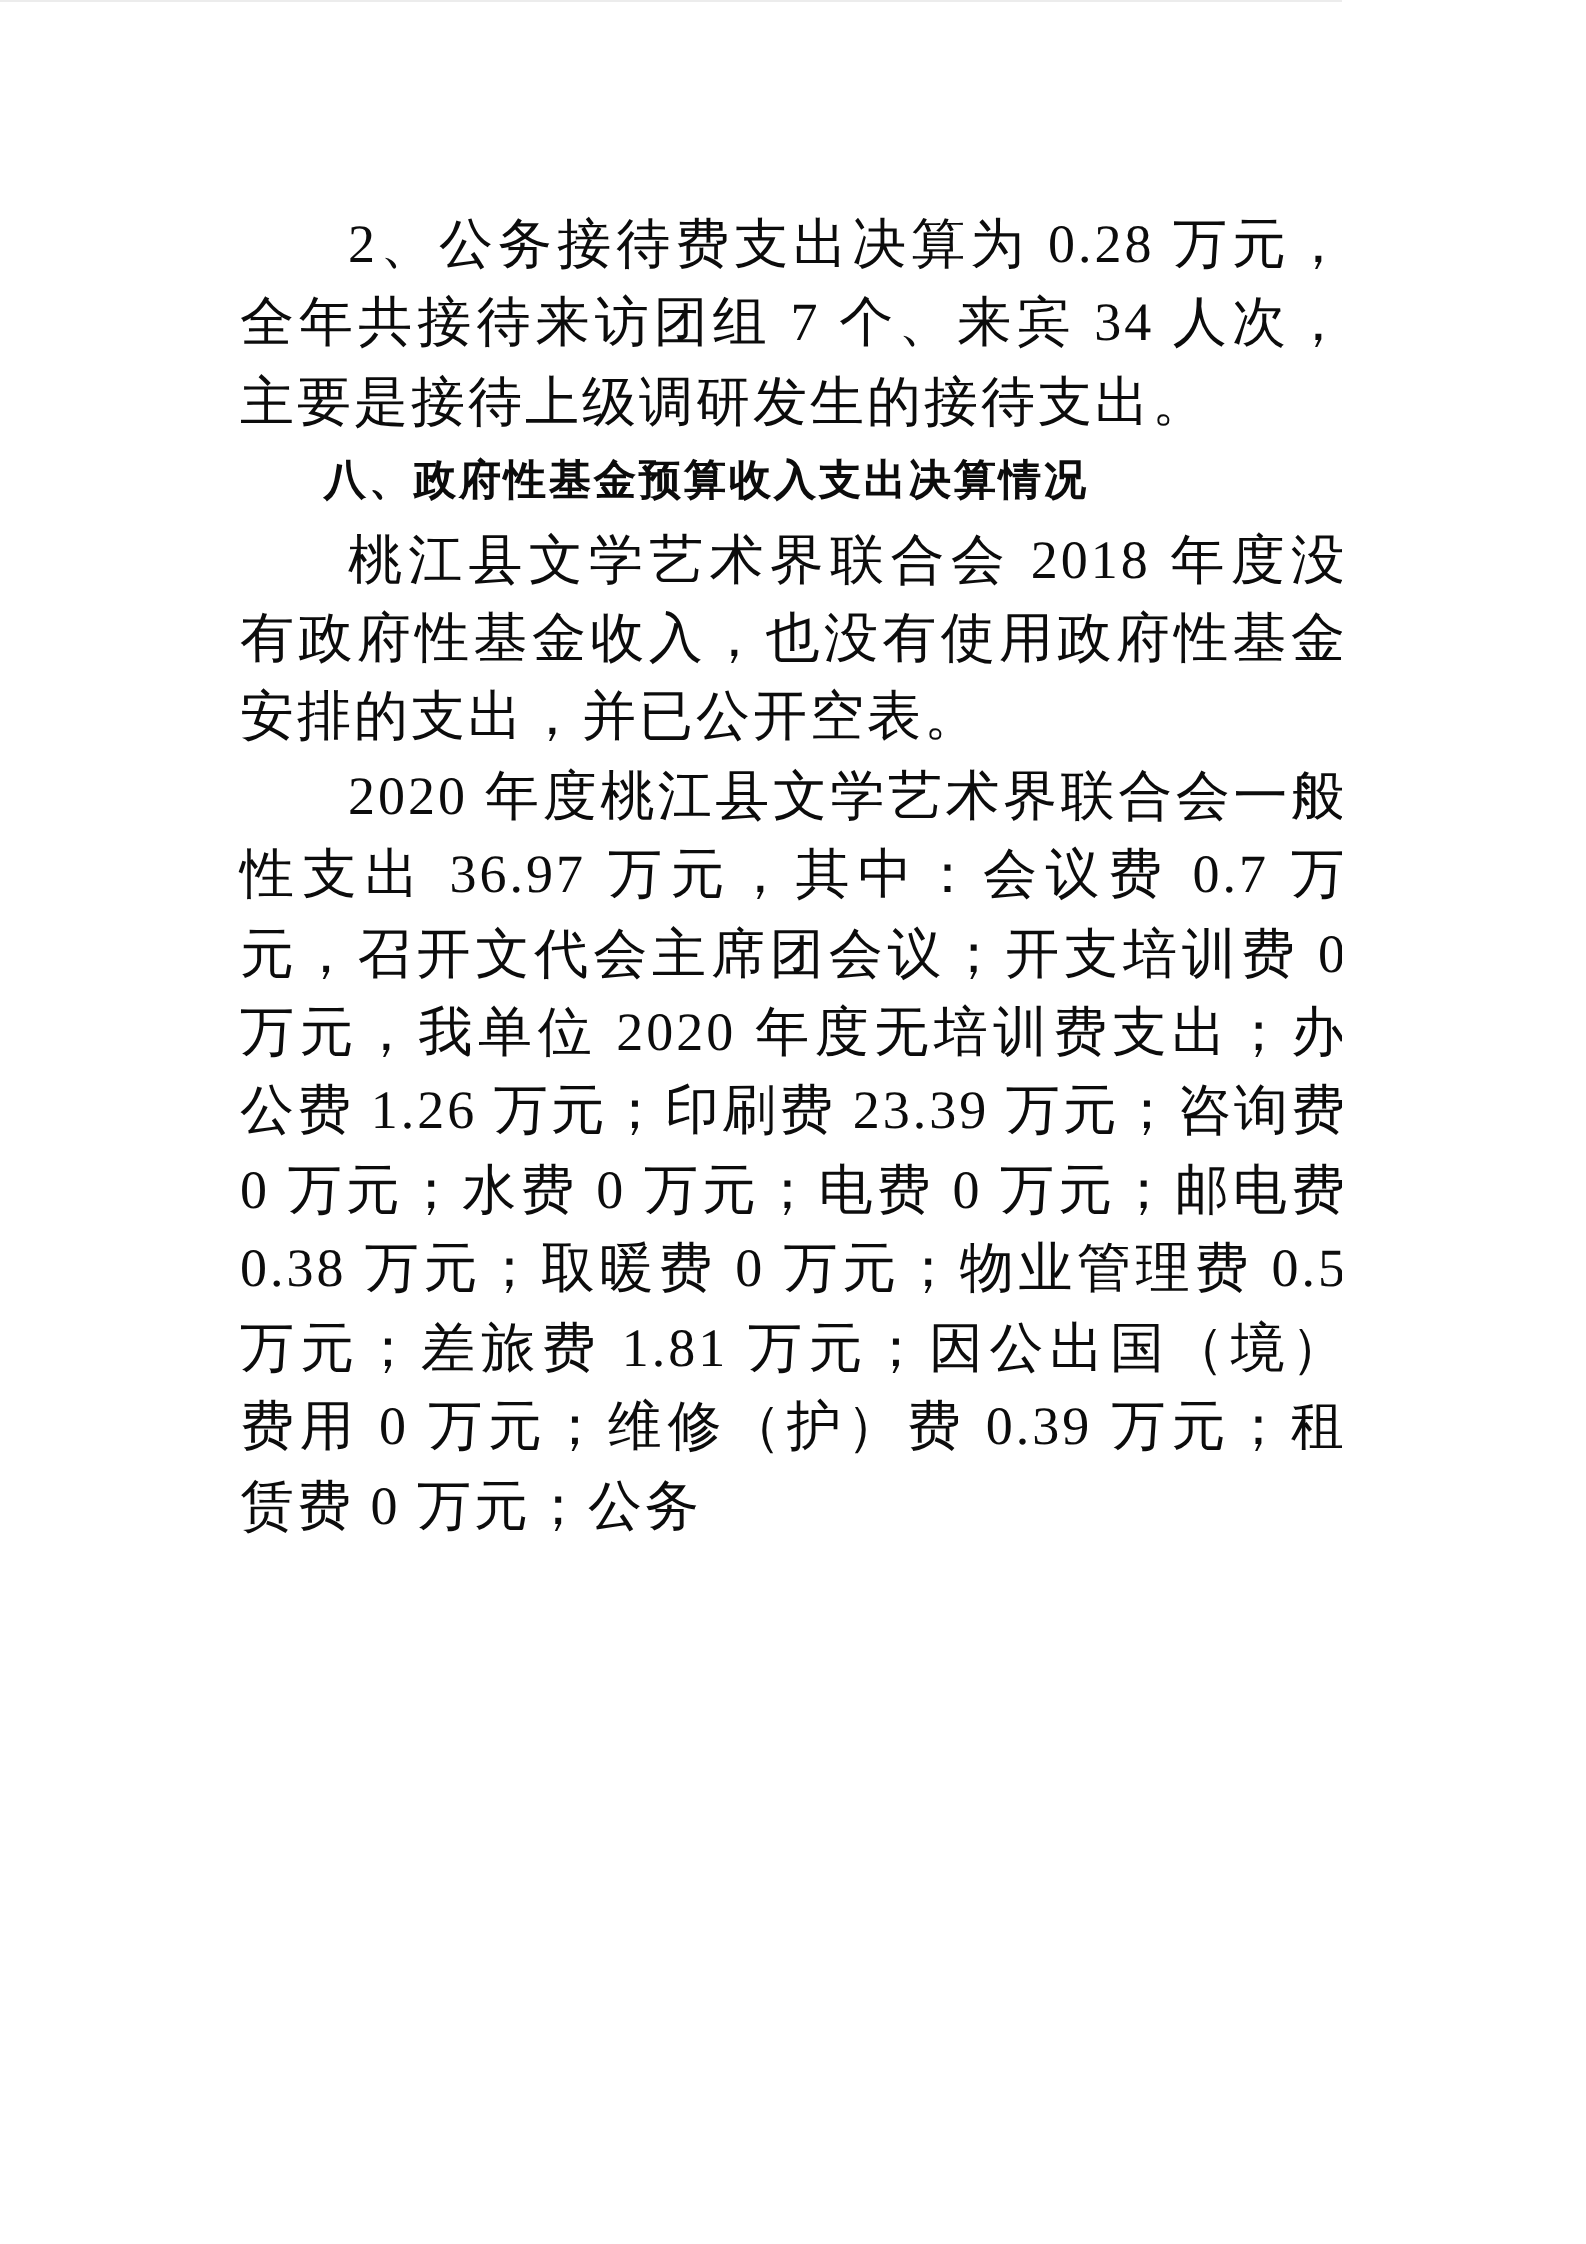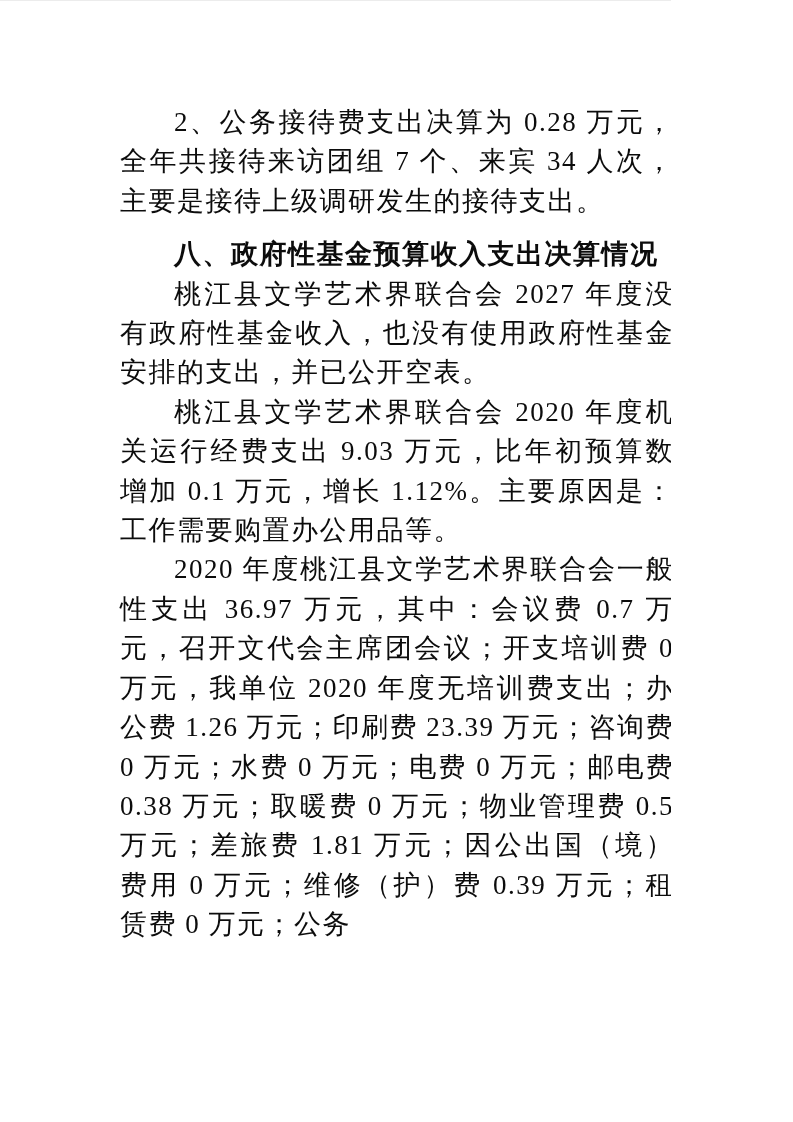--- a/index.html
+++ b/index.html
@@ -32,29 +32,27 @@
     text-align: justify;
     text-justify: inter-ideograph;
   }
   .para {
     text-indent: 2em;
     font-weight: normal;
   }
   .heading {
     text-indent: 2em;
     font-weight: bold;
-    font-size: 27px;
+    font-size: 21px;
     line-height: 39.4px;
-    margin-top: 14px;
   }
 </style>
 </head>
 <body>
 
 <div class="page">
   <div class="doc-body">
     <p class="para">2、公务接待费支出决算为 0.28 万元，全年共接待来访团组 7 个、来宾 34 人次，主要是接待上级调研发生的接待支出。</p>
     <h2 class="heading">八、政府性基金预算收入支出决算情况</h2>
-    <p class="para">桃江县文学艺术界联合会 2027 年度没有政府性基金收入，也没有使用政府性基金安排的支出，并已公开空表。</p>
-    <p class="para">桃江县文学艺术界联合会 2020 年度机关运行经费支出 9.03 万元，比年初预算数增加 0.1 万元，增长 1.12%。主要原因是：工作需要购置办公用品等。</p>
+    <p class="para">桃江县文学艺术界联合会 2018 年度没有政府性基金收入，也没有使用政府性基金安排的支出，并已公开空表。</p>
     <p class="para">2020 年度桃江县文学艺术界联合会一般性支出 36.97 万元，其中：会议费 0.7 万元，召开文代会主席团会议；开支培训费 0 万元，我单位 2020 年度无培训费支出；办公费 1.26 万元；印刷费 23.39 万元；咨询费 0 万元；水费 0 万元；电费 0 万元；邮电费 0.38 万元；取暖费 0 万元；物业管理费 0.5 万元；差旅费 1.81 万元；因公出国（境）费用 0 万元；维修（护）费 0.39 万元；租赁费 0 万元；公务</p>
   </div>
 </div>
 
 </body></html>

